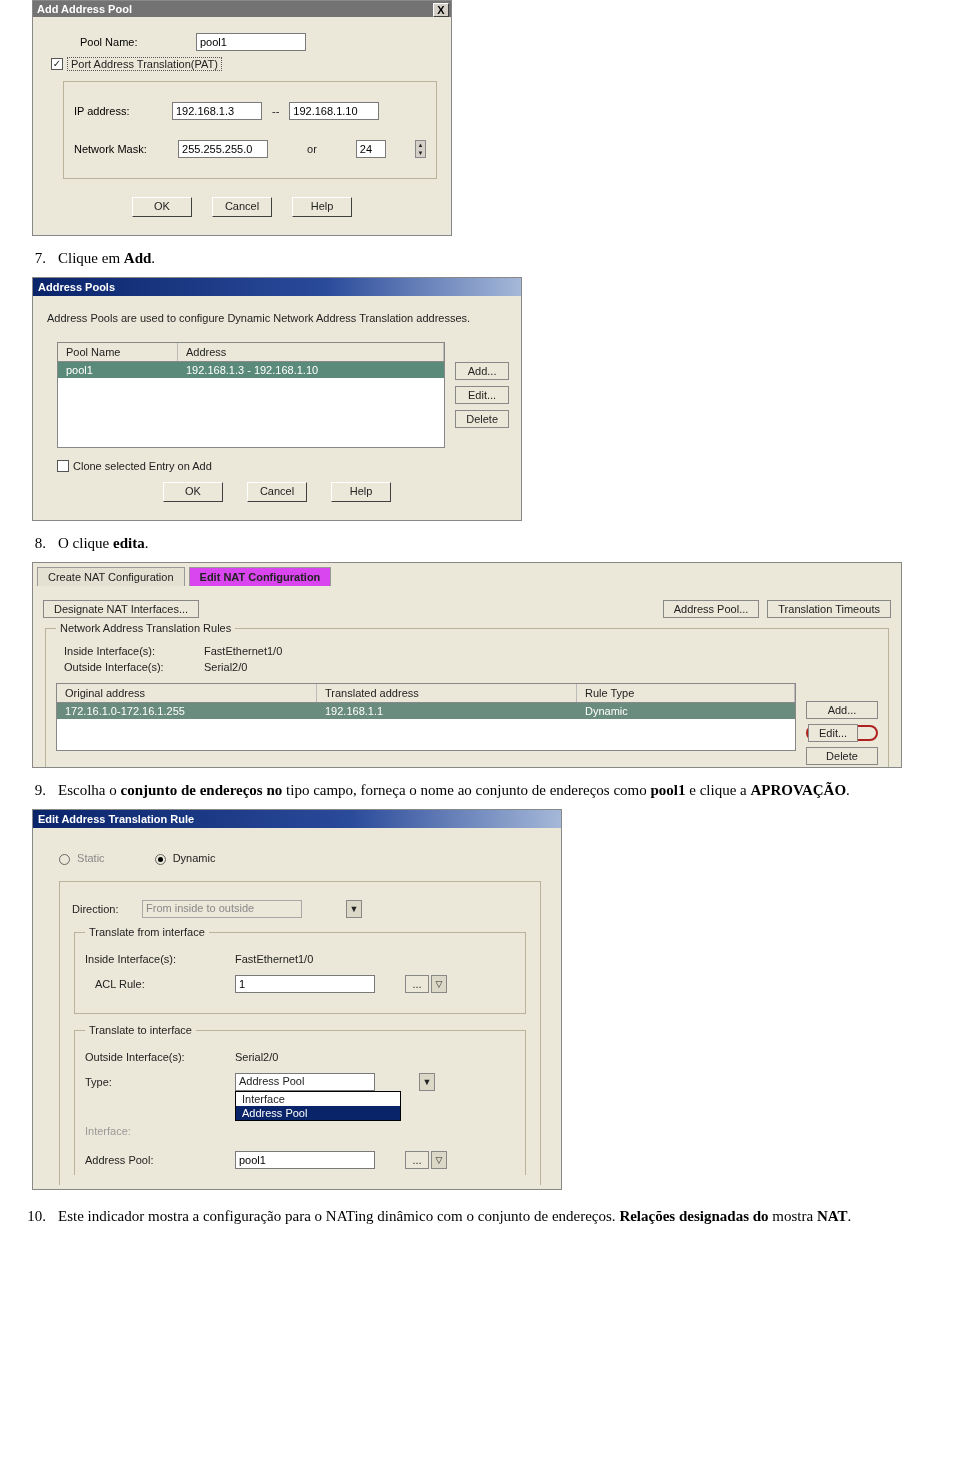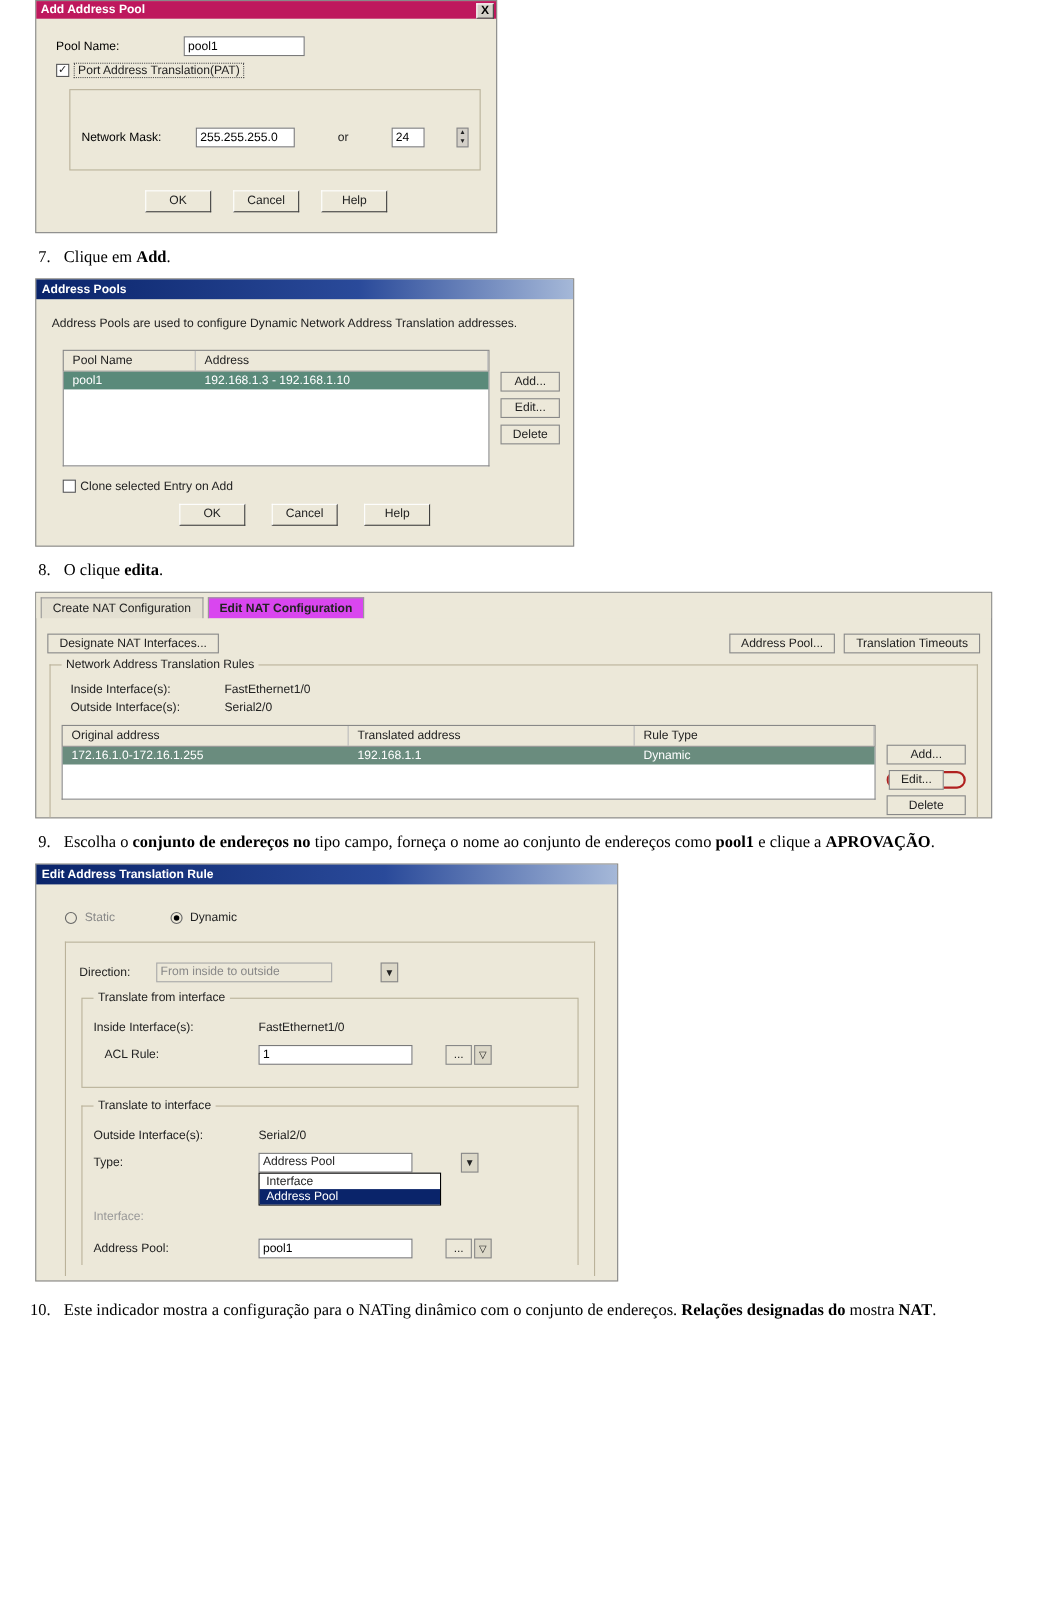--- a/index.html
+++ b/index.html
@@ -14,21 +14,21 @@
   }
   .dlg {
     font-family: Tahoma, Arial, sans-serif;
     font-size: 11px;
     color: #222;
     background: #ece8d9;
     border: 1px solid #888;
     position: relative;
   }
   .titlebar {
-    background: #be185d;
+    background: #737373;
     color: #fff;
     font-weight: bold;
     padding: 2px 4px;
     font-size: 11px;
   }
   .titlebar-gradient {
     background: linear-gradient(90deg, #0a246a 0%, #2a4a9a 60%, #a5b8d8 100%);
     color: #fff;
     font-weight: bold;
     padding: 3px 5px;
@@ -160,28 +160,34 @@
 </head>
 <body>
 
 <div class="dlg" style="width:420px; margin-left:32px;">
   <div class="titlebar">
     <span>Add Address Pool</span>
   </div>
   <div class="closebox">X</div>
   <div style="padding:6px 0 0 0;">
     <div class="row" style="margin:10px 0 6px 18px;">
-      <span class="lbl" style="width:116px;">Pool Name:</span>
+      <span class="lbl" style="width:116px;margin-left:29px;">Pool Name:</span>
       <input class="tinput" style="width: 110px;" value="pool1">
     </div>
     <div class="row" style="margin:4px 0 10px 18px;">
       <span class="chk"><span>✓</span></span>
       <span style="border:1px dotted #555; padding:0 3px;">Port Address Translation(PAT)</span>
     </div>
     <div class="grp" style="margin:0 14px 12px 30px; padding:14px 10px;">
+      <div class="row">
+        <span class="lbl" style="width:98px;">IP address:</span>
+        <input class="tinput" style="width: 90px;" value="192.168.1.3">
+        <span style="margin:0 10px;">--</span>
+        <input class="tinput" style="width: 90px;" value="192.168.1.10">
+      </div>
       <div class="row" style="margin-top:20px;gap:29px;">
         <span class="lbl" style="width:98px;">Network Mask:</span>
         <input class="tinput" style="width: 90px;" value="255.255.255.0">
         <span style="margin:0 10px;">or</span>
         <input class="tinput" style="width: 30px;" value="24">
         <span class="spinner">
             <div>▲</div>
             <div>▼</div>
           </span>
       </div>

